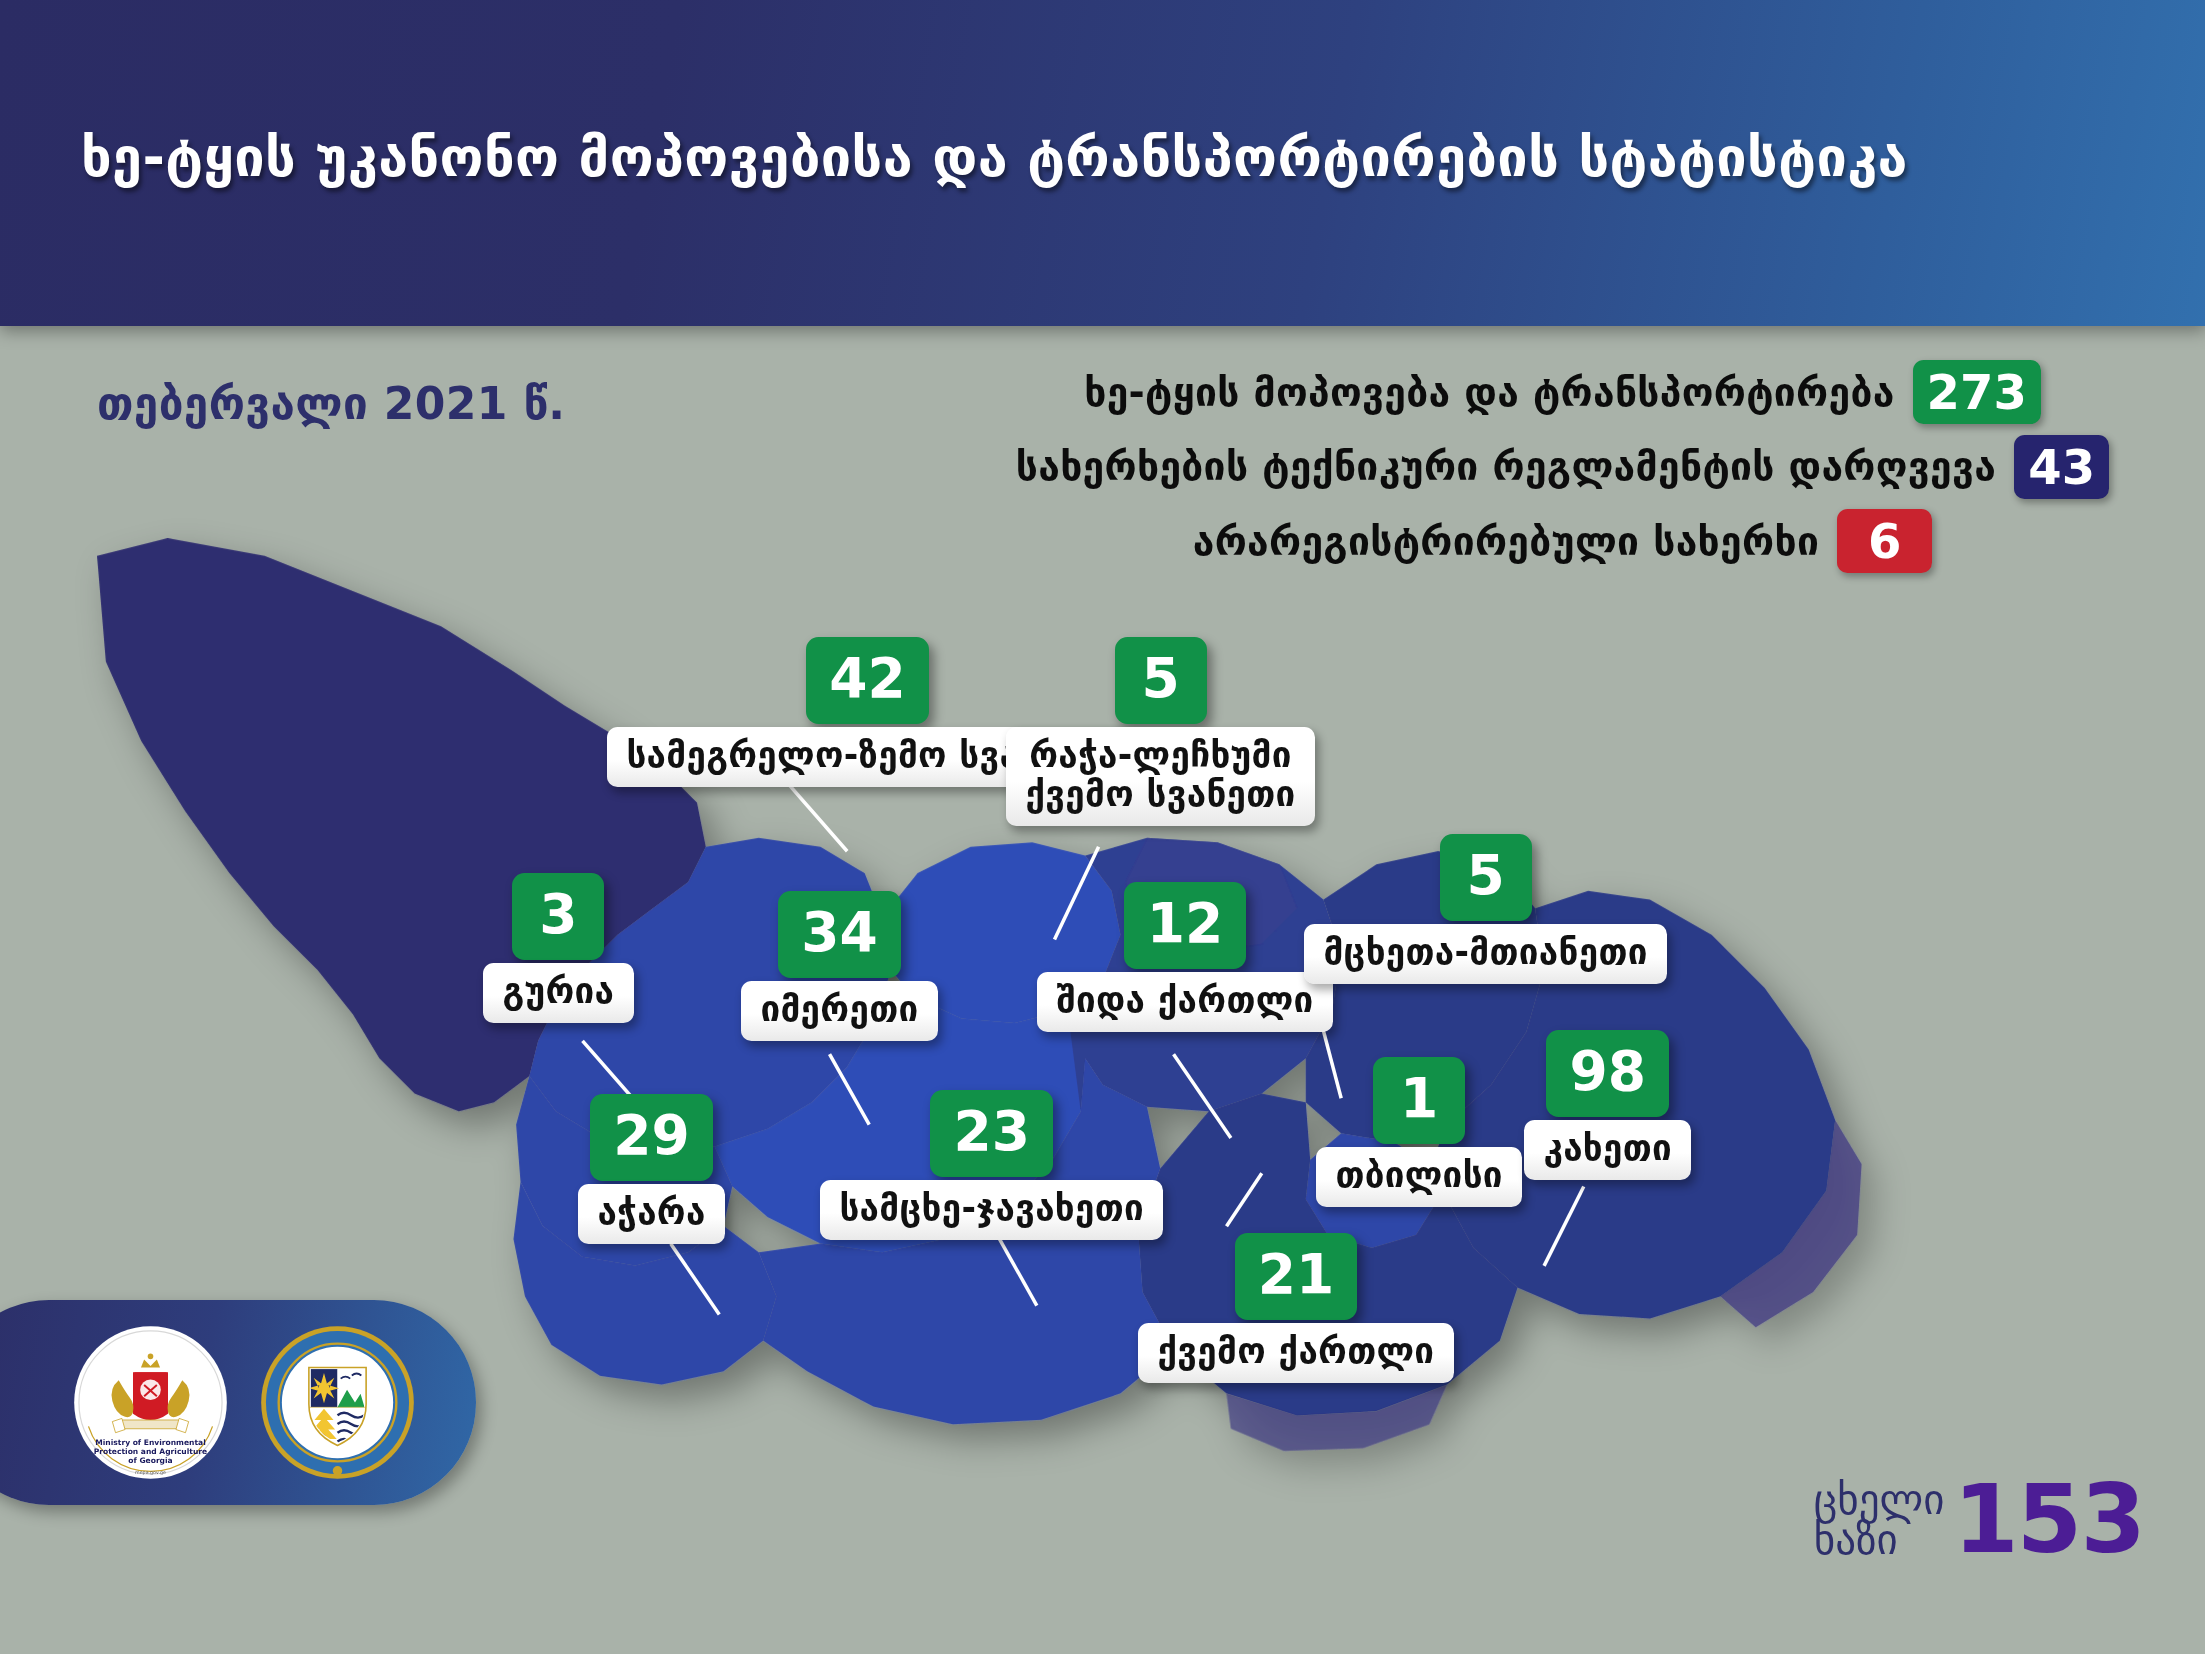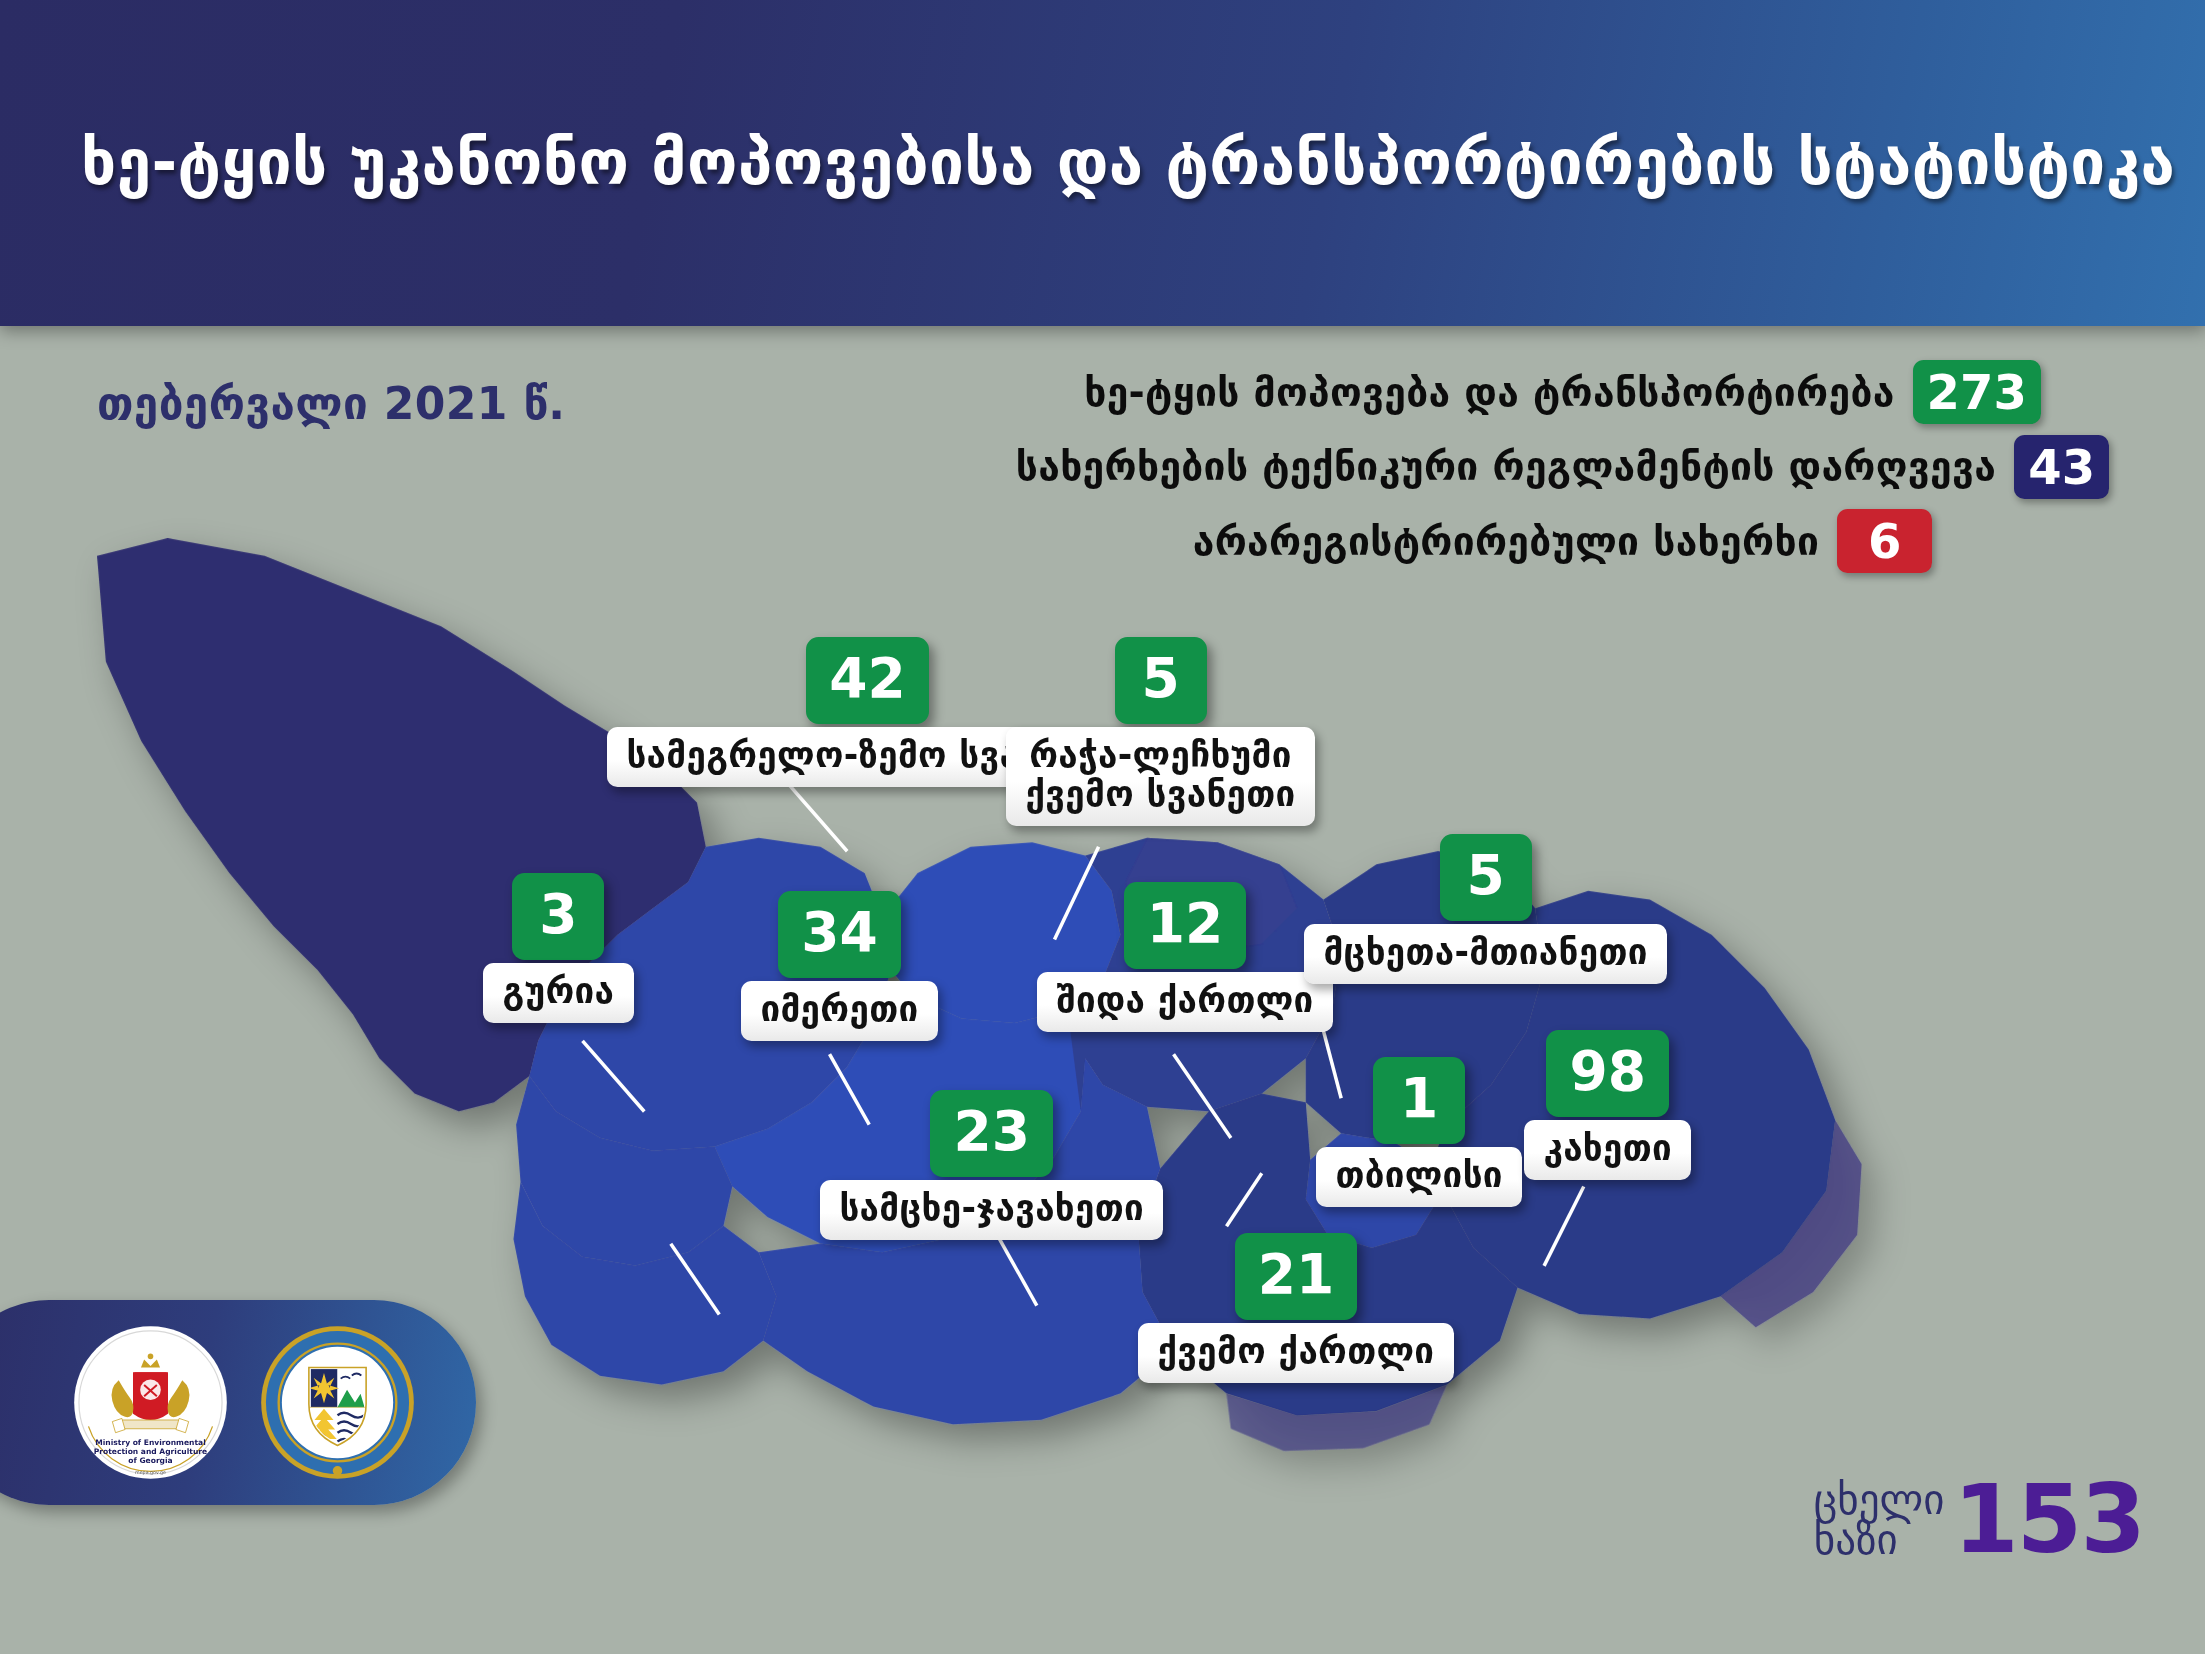--- a/index.html
+++ b/index.html
@@ -14,21 +14,21 @@
 
   
   .header{
     position:absolute;left:0;top:0;width:2206px;height:326px;
     background:linear-gradient(100deg,#2b2c64 0%,#2c2f68 30%,#2e417f 60%,#2f5e9c 85%,#3270ae 100%);
     box-shadow:0 5.3px 16px rgba(0,0,0,.35);
     z-index:5;
   }
   .header-title{
     position:absolute;left:81px;top:126px;
-    font-size:62px;font-weight:700;letter-spacing:0.4px;color:#ffffff;
+    font-size:54px;font-weight:700;letter-spacing:0.4px;color:#ffffff;
     white-space:nowrap;
     text-shadow:2.6px 3.5px 4.4px rgba(0,0,0,.45);
   }
 
   
   .date-label{
     position:absolute;left:97px;top:378px;
     font-size:44px;font-weight:700;color:#2d2f6b;letter-spacing:0.4px;white-space:nowrap;
   }
 
@@ -222,20 +222,24 @@
   <div class="marker m-stack" style="left:1037px;top:882px;align-items:center;">
     <span class="badge">12</span>
     <span class="pill" style="margin-top:3.5px;">შიდა ქართლი</span>
   </div>
 
   <div class="marker m-stack" style="left:1304px;top:834px;align-items:center;">
     <span class="badge">5</span>
     <span class="pill" style="margin-top:3.5px;">მცხეთა-მთიანეთი</span>
   </div>
 
+  <div class="marker m-stack" style="left:578px;top:1094px;align-items:center;">
+    <span class="badge">29</span>
+    <span class="pill" style="margin-top:3.5px;">აჭარა</span>
+  </div>
 
   <div class="marker m-stack" style="left:820px;top:1090px;align-items:center;">
     <span class="badge">23</span>
     <span class="pill" style="margin-top:3.5px;">სამცხე-ჯავახეთი</span>
   </div>
 
   <div class="marker m-stack" style="left:1316px;top:1057px;align-items:center;">
     <span class="badge">1</span>
     <span class="pill" style="margin-top:3.5px;">თბილისი</span>
   </div>

